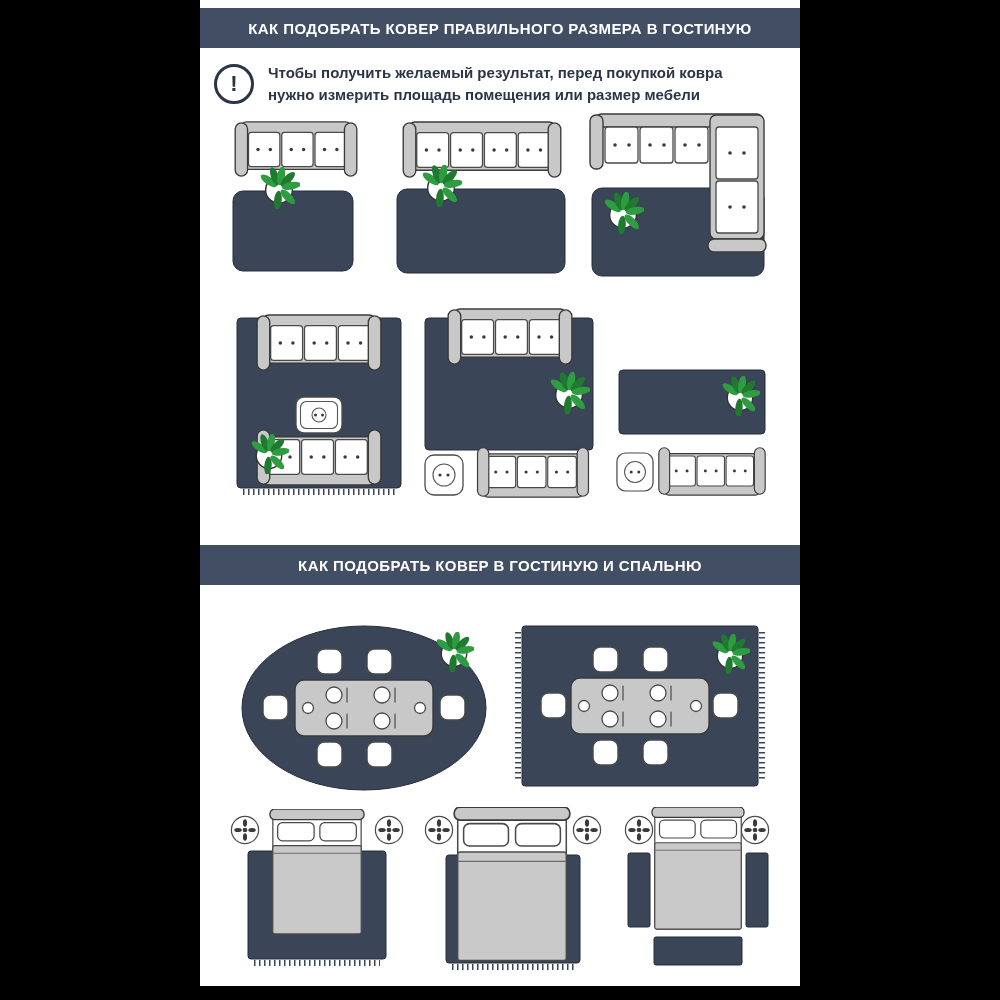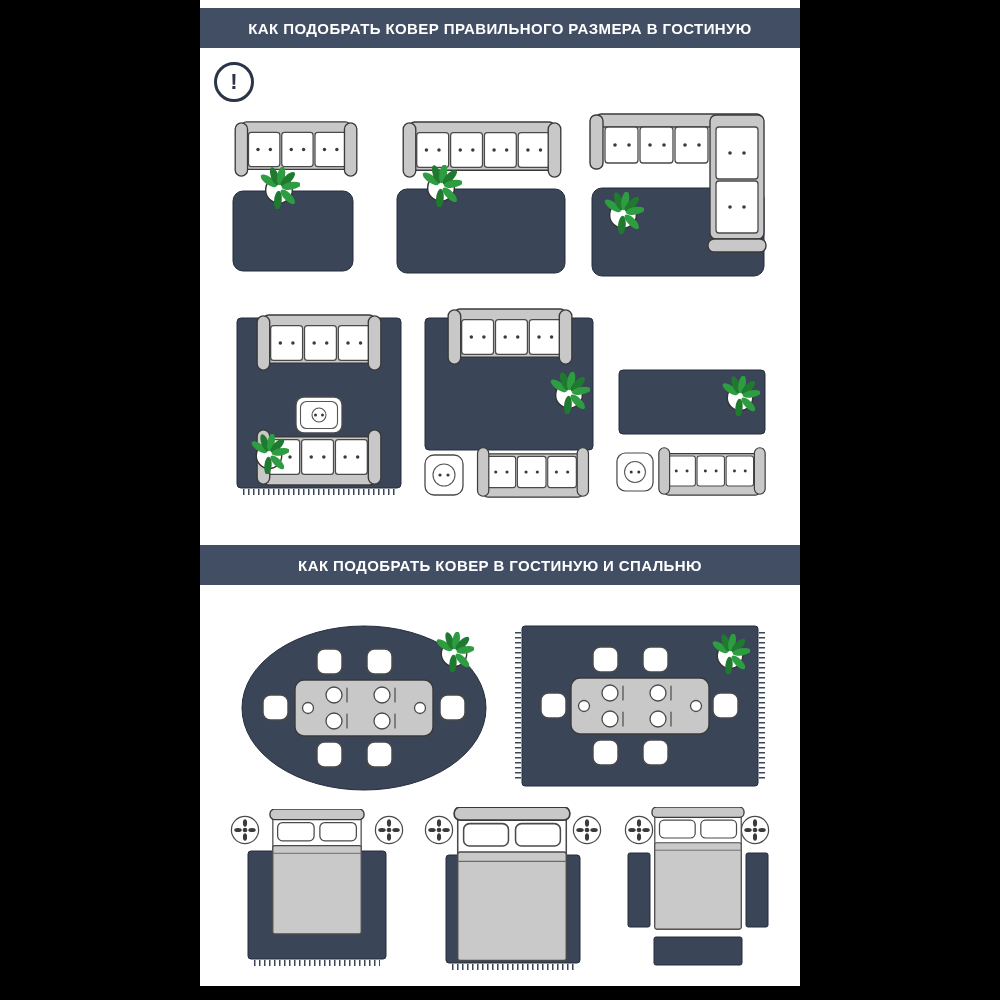--- a/index.html
+++ b/index.html
@@ -153,20 +153,22 @@
   <div class="content">
 
     <div class="header-bar" style="top:8px">
       <span>КАК ПОДОБРАТЬ КОВЕР ПРАВИЛЬНОГО РАЗМЕРА В ГОСТИНУЮ</span>
     </div>
 
     <div class="note">
       <div class="note-icon">
         <span>!</span>
       </div>
+      <div class="note-text">Чтобы получить желаемый результат, перед покупкой ковра
+нужно измерить площадь помещения или размер мебели</div>
     </div>
 
     <svg class="diag" style="left:30px; top:115px" width="132" height="170" viewBox="0 0 132 170">
       <use href="#sofa3" x="4" y="6" width="124" height="57"></use>
       <rect x="3" y="76" width="120" height="80" rx="10" class="rug"></rect>
       <use href="#plant" x="28" y="52" width="42" height="42"></use>
     </svg>
 
     <svg class="diag" style="left:194px; top:115px" width="176" height="170" viewBox="0 0 176 170">
       <use href="#sofa4" x="2" y="6" width="172" height="58"></use>

